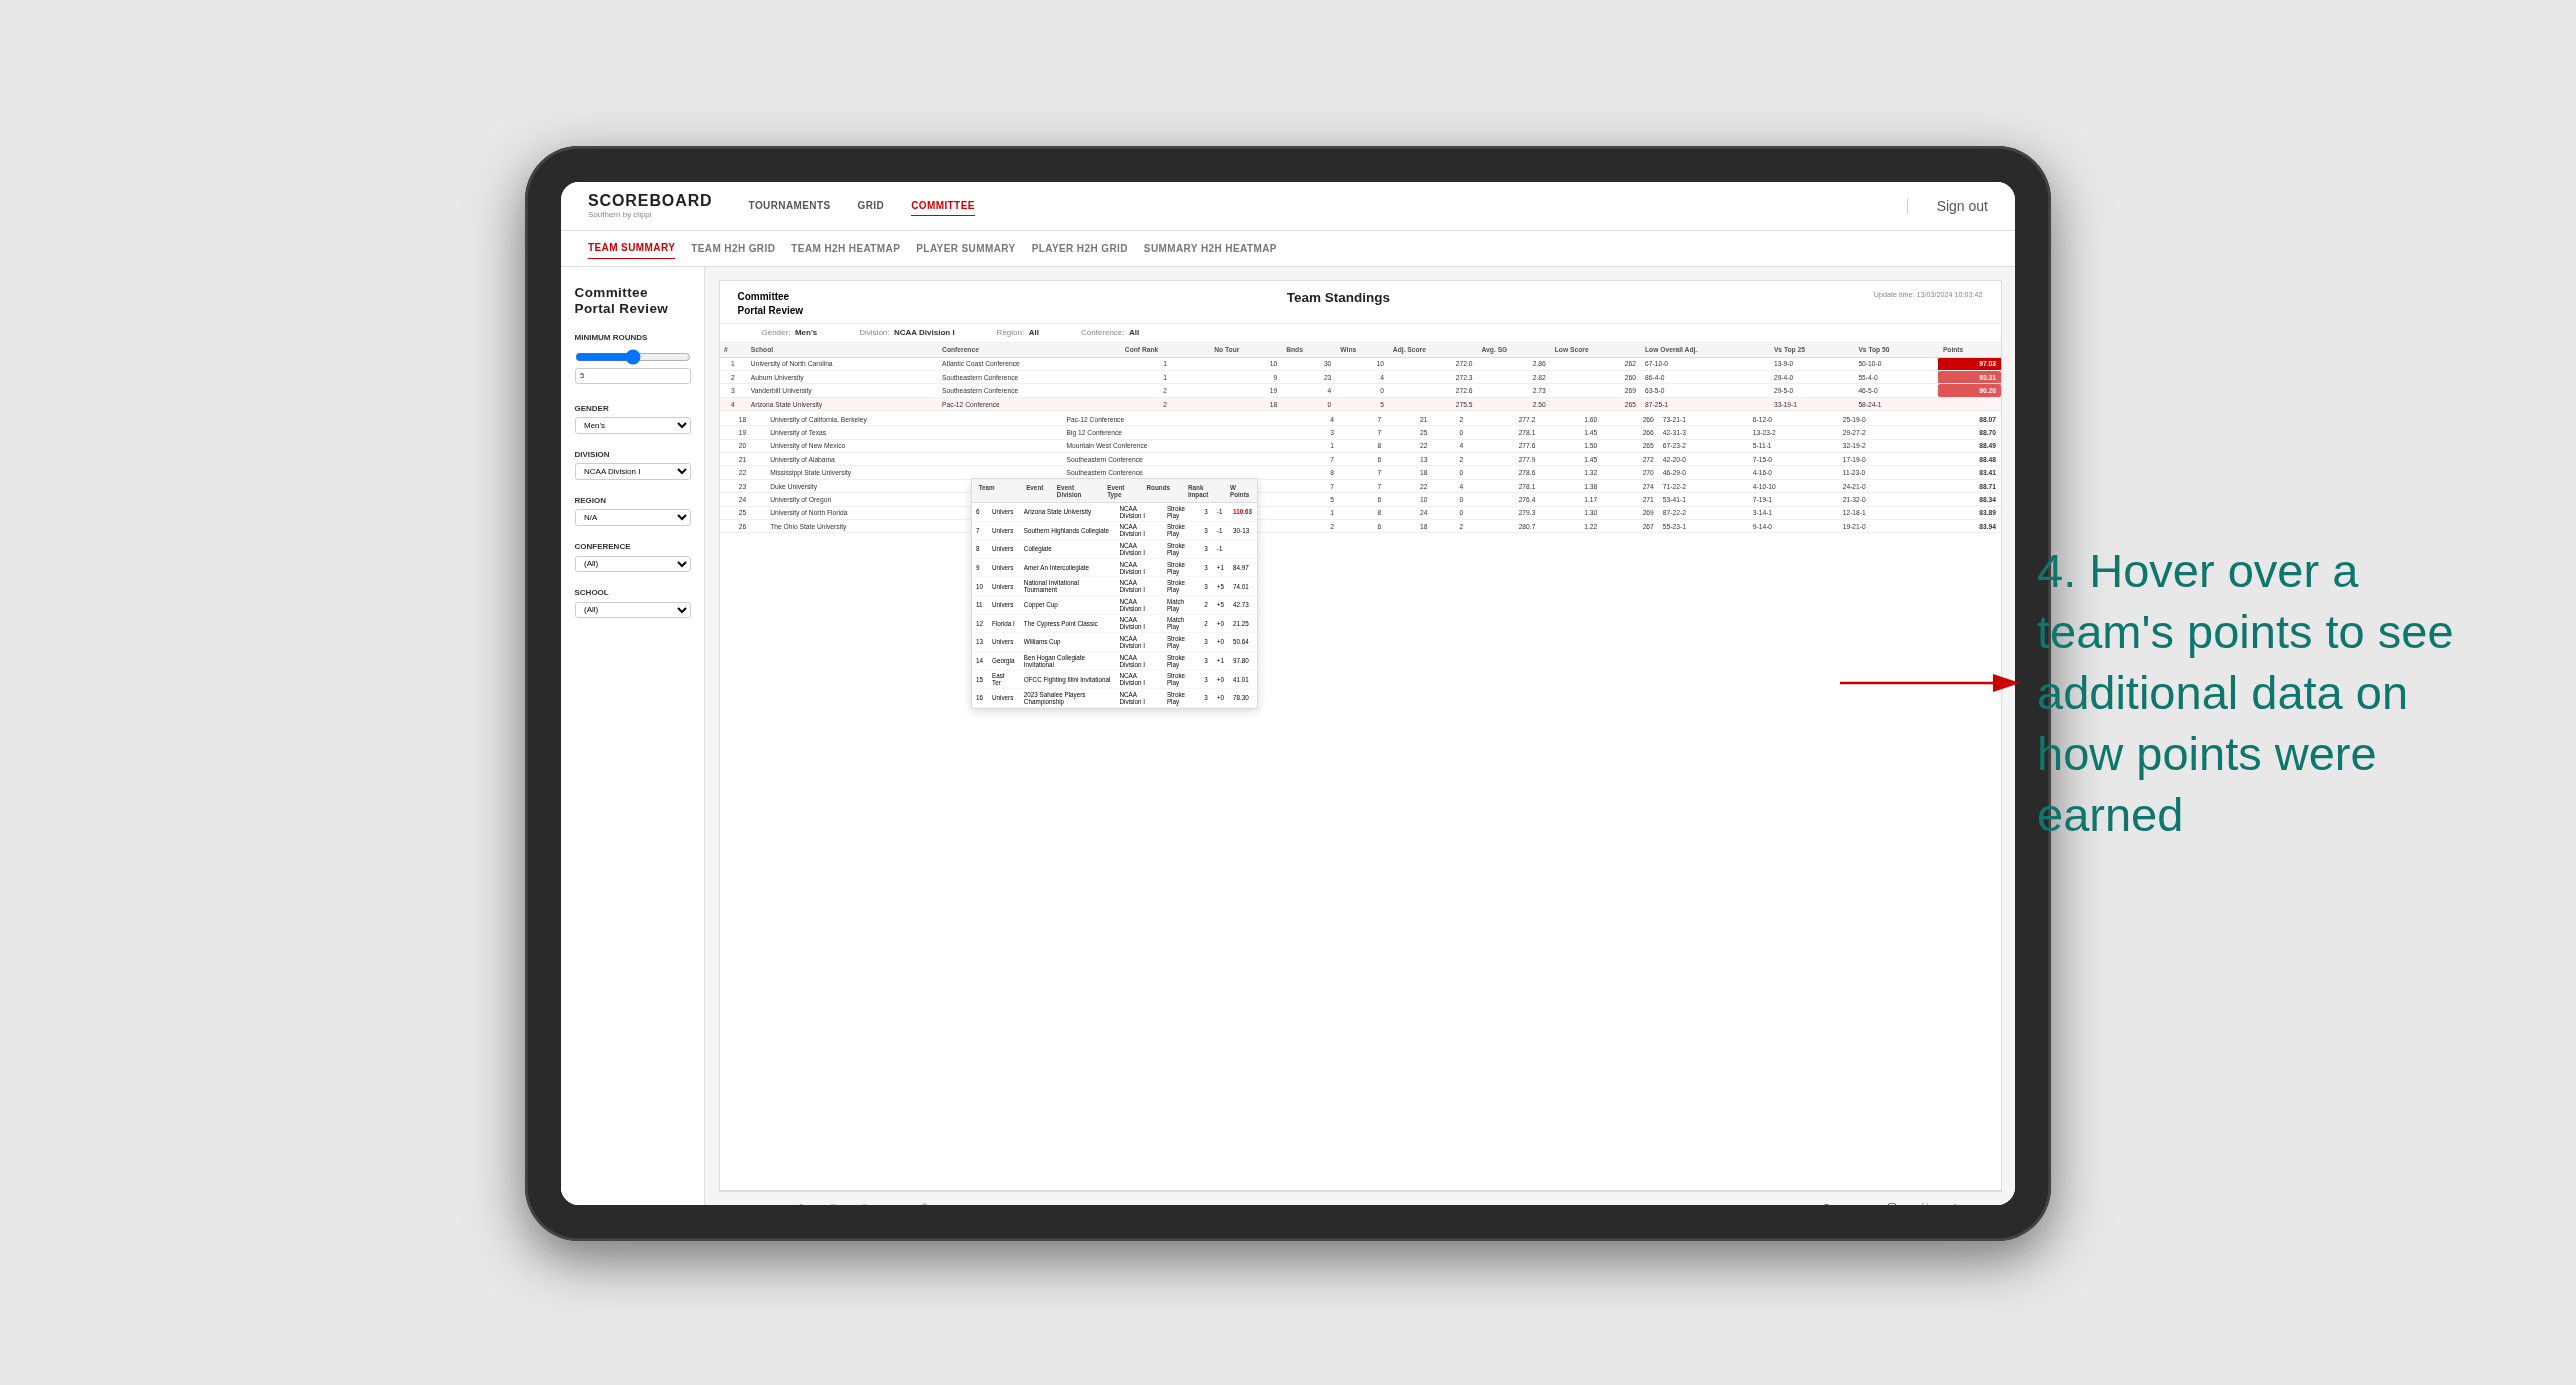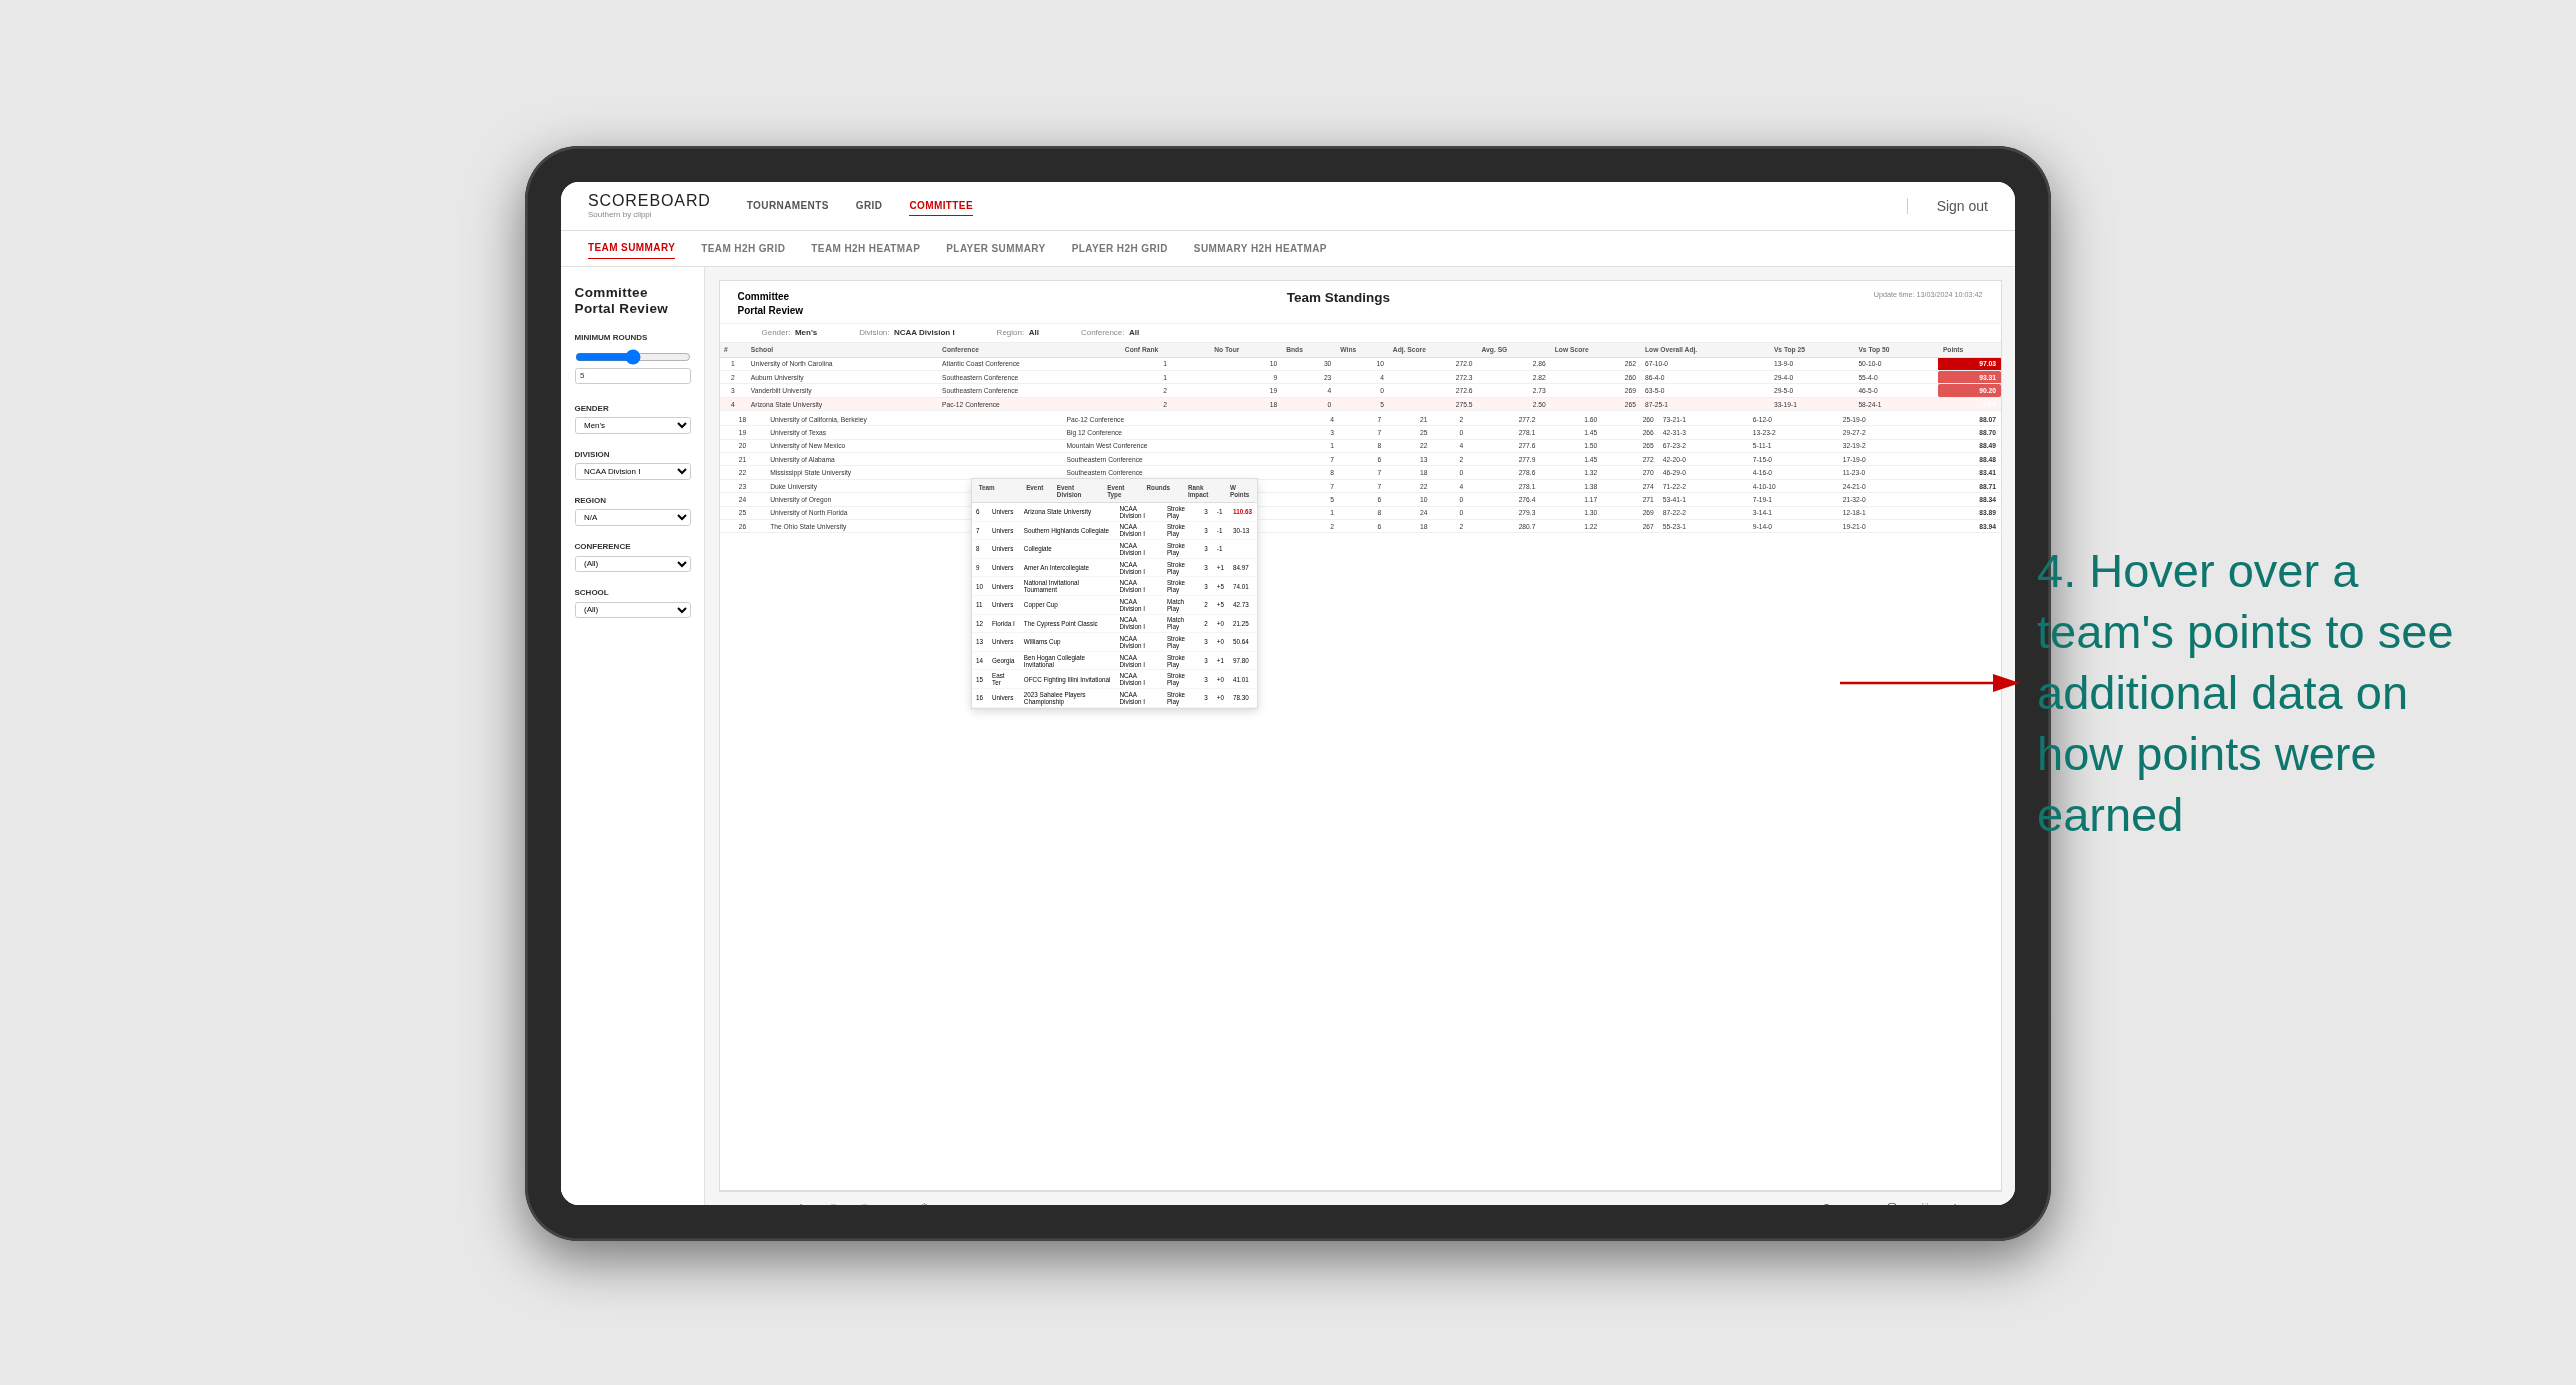--- a/index.html
+++ b/index.html
@@ -57,21 +57,21 @@
     }
 
     .logo-area {
       display: flex;
       flex-direction: column;
       margin-right: 36px;
     }
 
     .logo-text {
       font-size: 16px;
-      font-weight: 400;
+      font-weight: 700;
       letter-spacing: 0.9px;
       color: #222;
     }
 
     .logo-sub {
       font-size: 8px;
       color: #888;
     }
 
     .main-nav {
@@ -101,21 +101,21 @@
       border-left: 0.9px solid #ccc;
       padding-left: 29px;
     }
 
     
     .sub-nav {
       background: #fff;
       border-bottom: 1.8px solid #e0e0e0;
       padding: 0 27px;
       display: flex;
-      gap: 26px;
+      gap: 16px;
       height: 36px;
       align-items: center;
       flex-shrink: 0;
     }
 
     .sub-nav-item {
       font-size: 10px;
       font-weight: 600;
       color: #777;
       letter-spacing: 0.4px;

